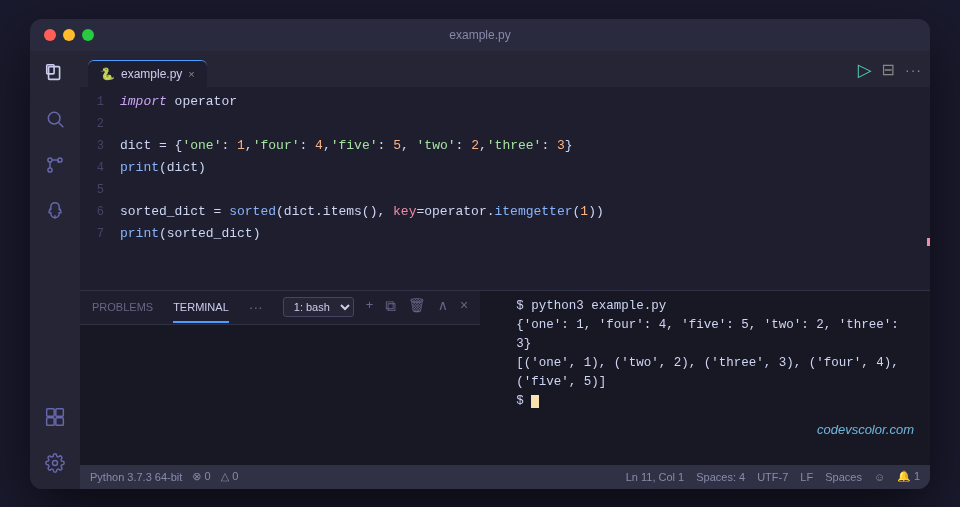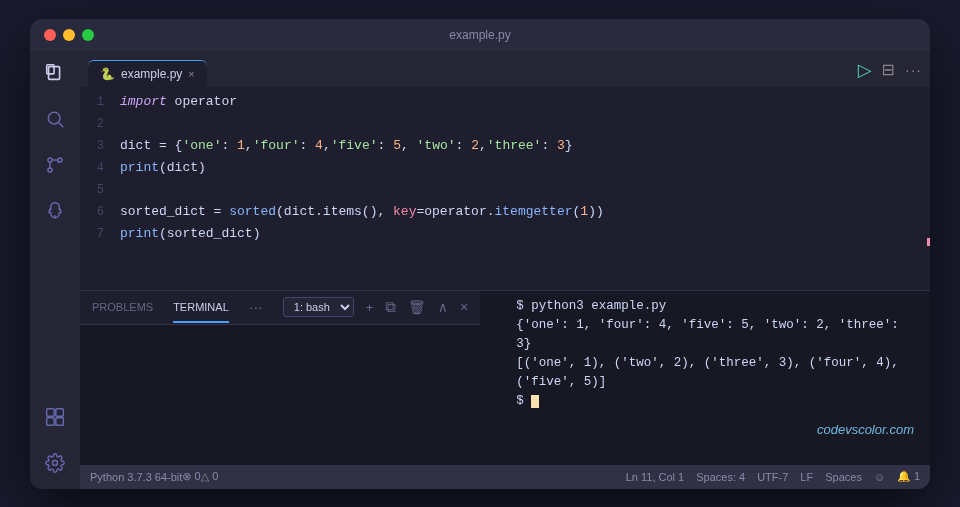--- a/index.html
+++ b/index.html
@@ -198,21 +198,21 @@
       margin-bottom: -1px;
     }
     .terminal-tab-dots {
       color: #666688;
       font-size: 14px;
       cursor: pointer;
     }
     .terminal-controls {
       margin-left: auto;
       display: flex;
-      align-items: center;
+      align-items: flex-start;
       gap: 12px;
       color: #666688;
       font-size: 13px;
     }
     .terminal-select {
       background: #252535;
       border: 1px solid #444466;
       color: #ccccee;
       font-size: 11px;
       padding: 2px 6px;
@@ -243,21 +243,21 @@
       height: 24px;
       background: #313145;
       display: flex;
       align-items: center;
       padding: 0 10px;
       font-size: 11px;
       color: #888aaa;
       gap: 14px;
       flex-shrink: 0;
     }
-    .status-left { display: flex; align-items: center; }
+    .status-left { display: flex; align-items: center; gap: 10px; }
     .status-right { margin-left: auto; display: flex; align-items: center; gap: 12px; }
     .status-item { cursor: pointer; }
     
     ::-webkit-scrollbar { width: 6px; }
     ::-webkit-scrollbar-track { background: transparent; }
     ::-webkit-scrollbar-thumb { background: #444466; border-radius: 3px; }
     
     .editor-container {
       flex: 1;
       display: flex;

